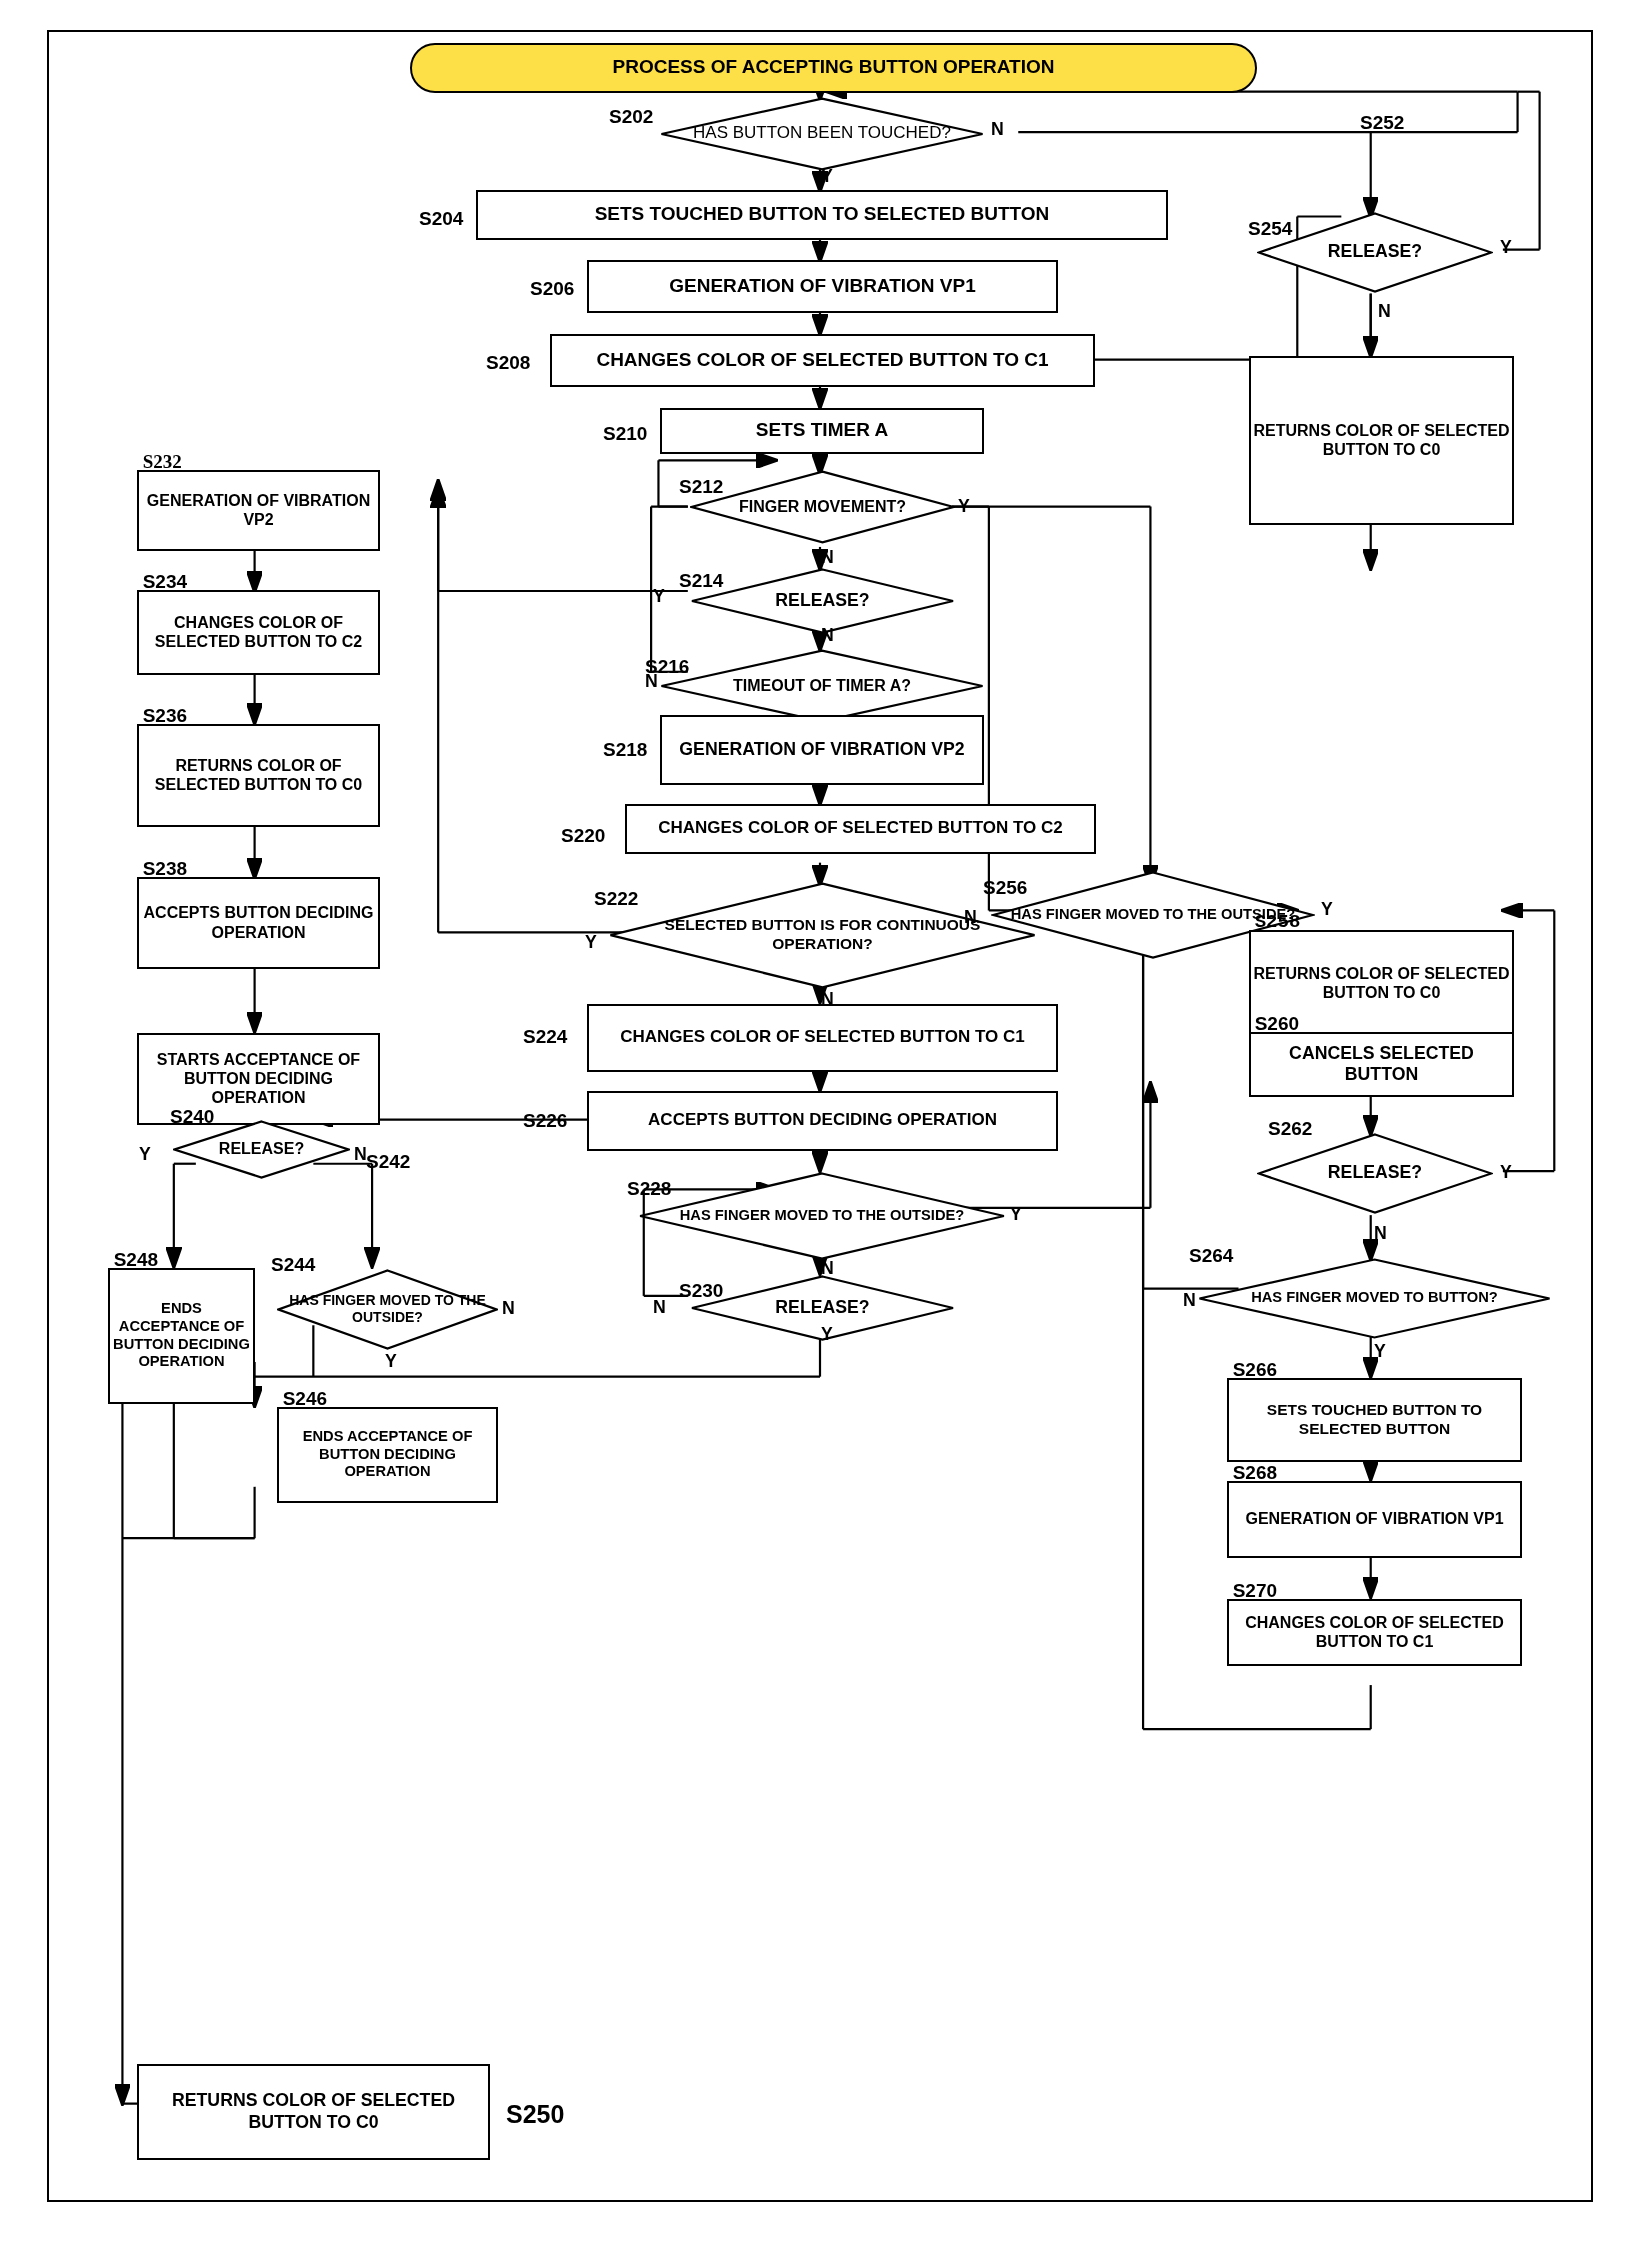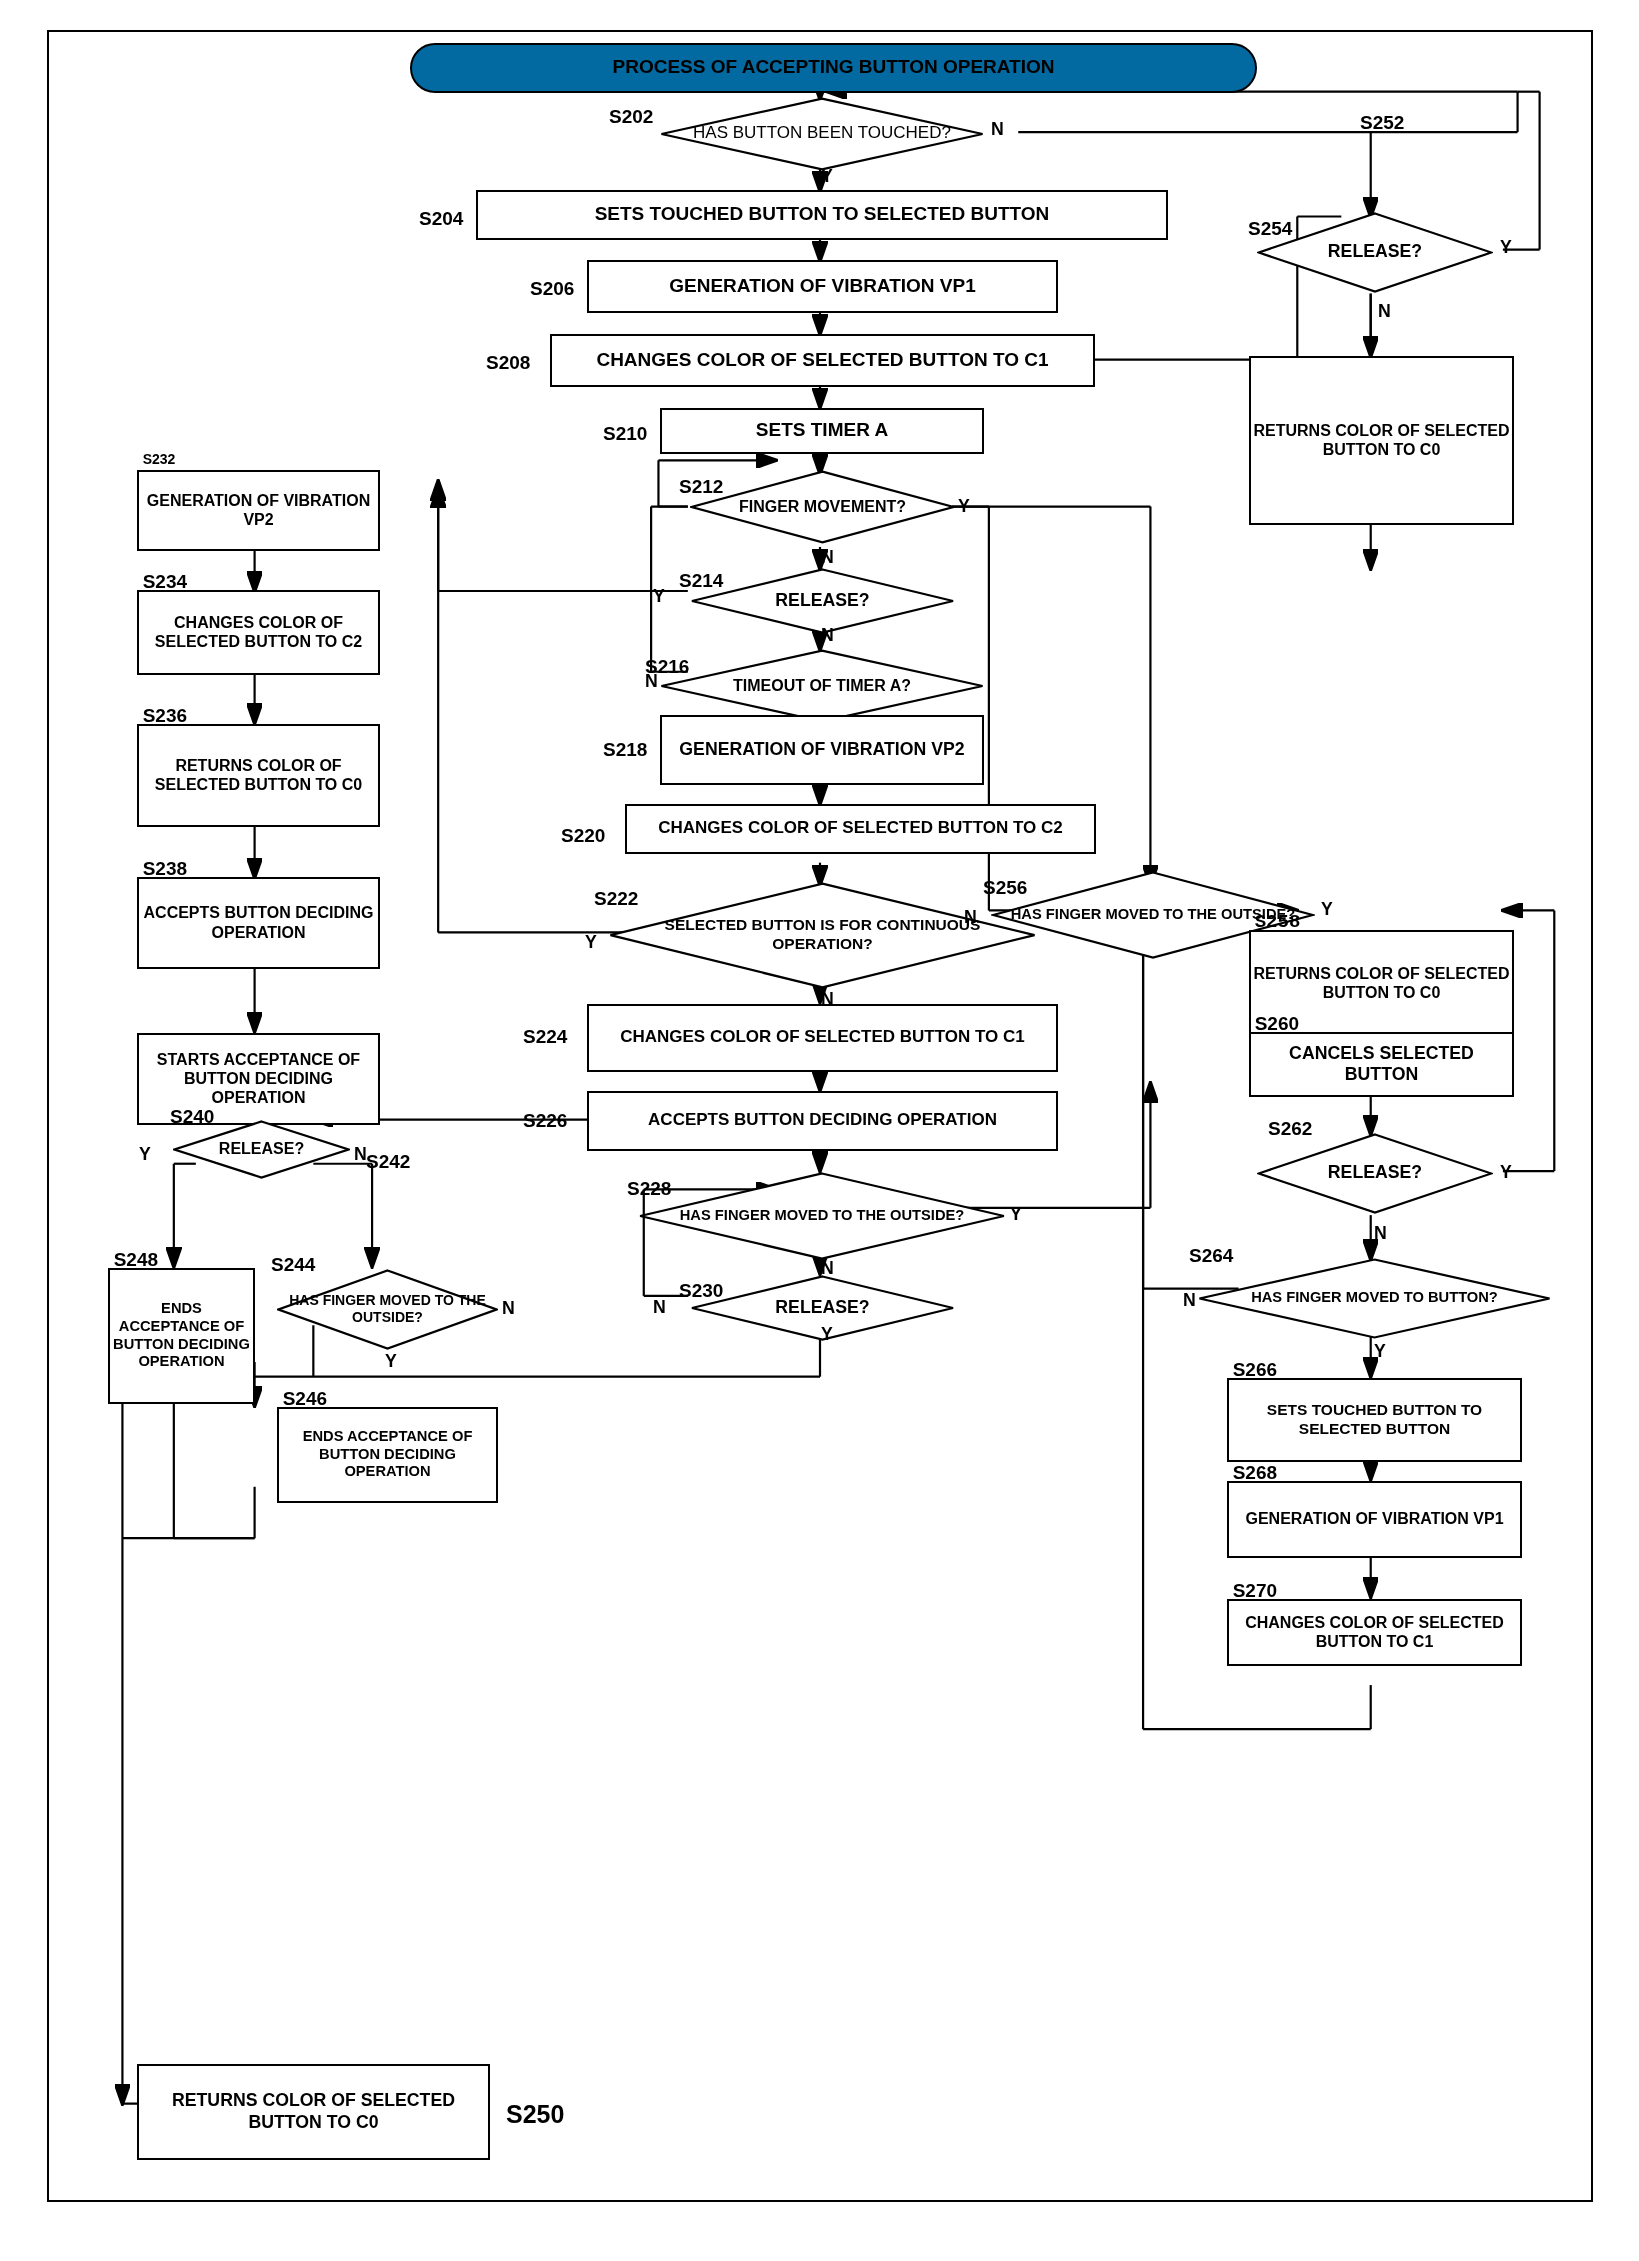--- a/index.html
+++ b/index.html
@@ -43,21 +43,21 @@
       font-weight: bold;
       line-height: 1.2;
     }
     .fc-rect {
       border: 2.2px solid #000;
       background: #fff;
     }
     .fc-rounded {
       border: 2.2px solid #000;
       border-radius: 29.5px;
-      background: #0369a1;
+      background: #fde047;
     }
     .fc-label {
       font-size: 20.6px;
       font-weight: bold;
       position: absolute;
     }
 
     
     .fc-svg {
       position: absolute;
@@ -366,21 +366,21 @@
       </svg>
       <div class="diamond-text" style="position:absolute;top:0;left:0;width:100%;height:100%;display:flex;align-items:center;justify-content:center;font-size:17.7px;font-weight:bold;">
         <span>RELEASE?</span>
       </div>
     </div>
     <span class="fc-label" style="left:630px; top:1248px; font-size:19px;">S230</span>
     <span class="fc-label" style="left:772px; top:1292px; font-size:17.7px;">Y</span>
     <span class="fc-label" style="left:604px; top:1265px; font-size:17.7px;">N</span>
 
     <div class="fc-node fc-rect" style="left:88px; top:438px; width:243px; height:81px;">
-      <span style="position:absolute;left:3.7px;top:-20.6px;font-size:14px;">S232</span>
+      <span style="position:absolute;left:3.7px;top:-20.6px;font-size:19px;font-family:Liberation Serif, serif;">S232</span>
       <span style="font-size:16px;">GENERATION OF VIBRATION VP2</span>
     </div>
 
     <div class="fc-node fc-rect" style="left:88px; top:558px; width:243px; height:85px;">
       <span style="position:absolute;left:3.7px;top:-20.6px;font-size:19px;">S234</span>
       <span style="font-size:16px;">CHANGES COLOR OF SELECTED BUTTON TO C2</span>
     </div>
 
     <div class="fc-node fc-rect" style="left:88px; top:692px; width:243px; height:103px;">
       <span style="position:absolute;left:3.7px;top:-20.6px;font-size:19px;">S236</span>

